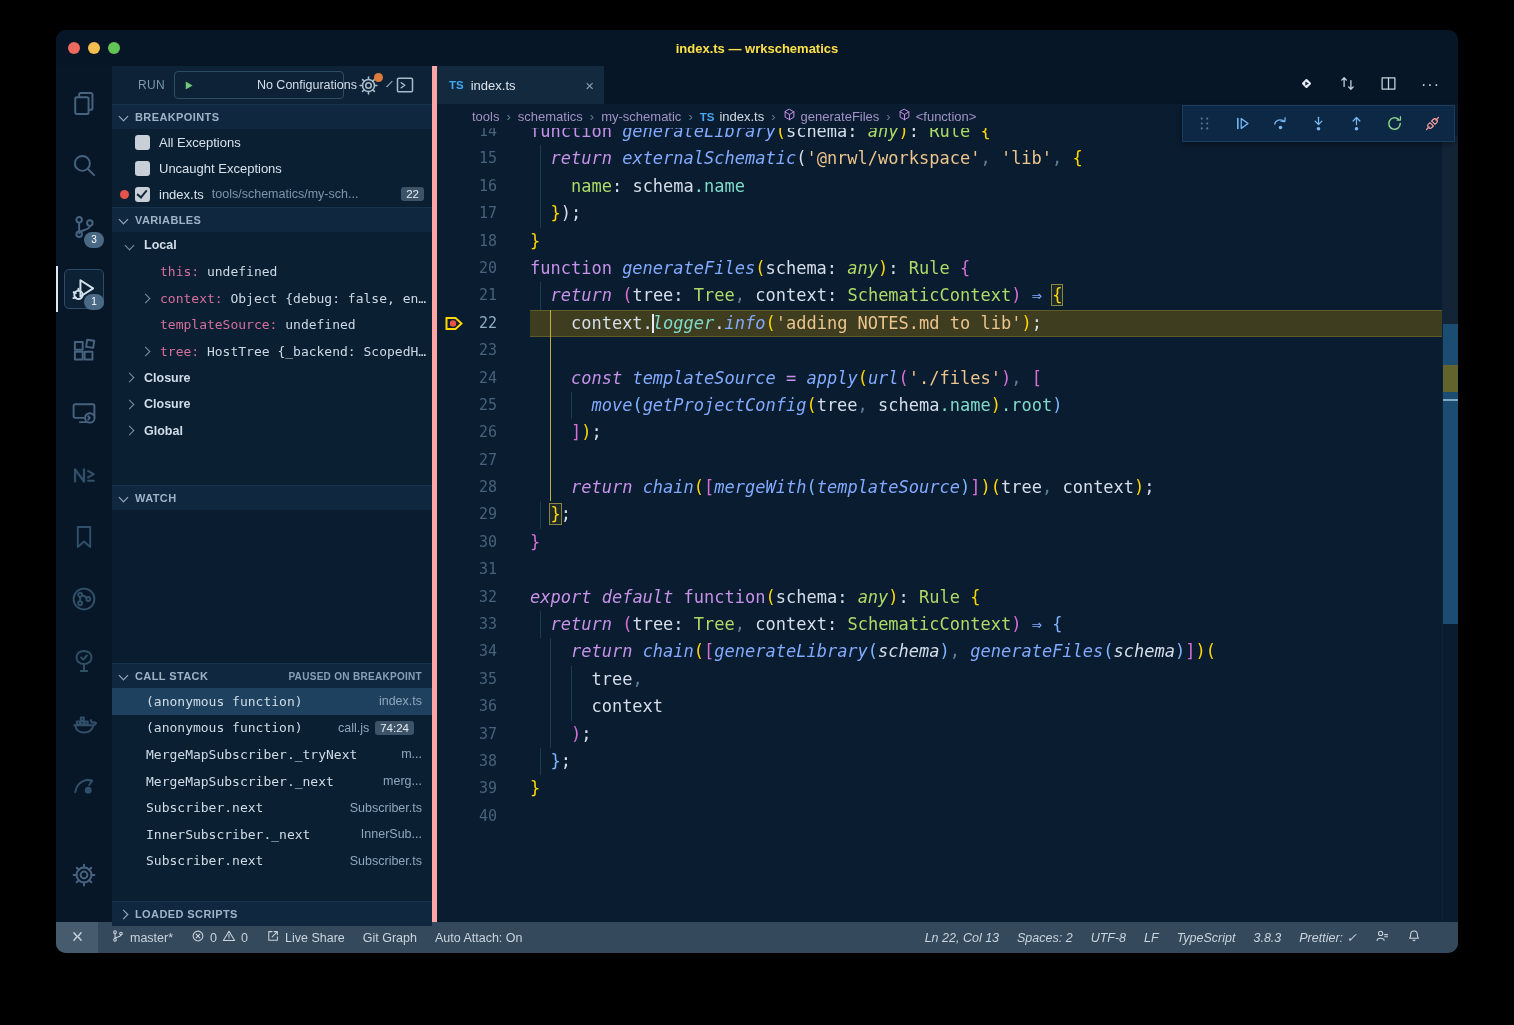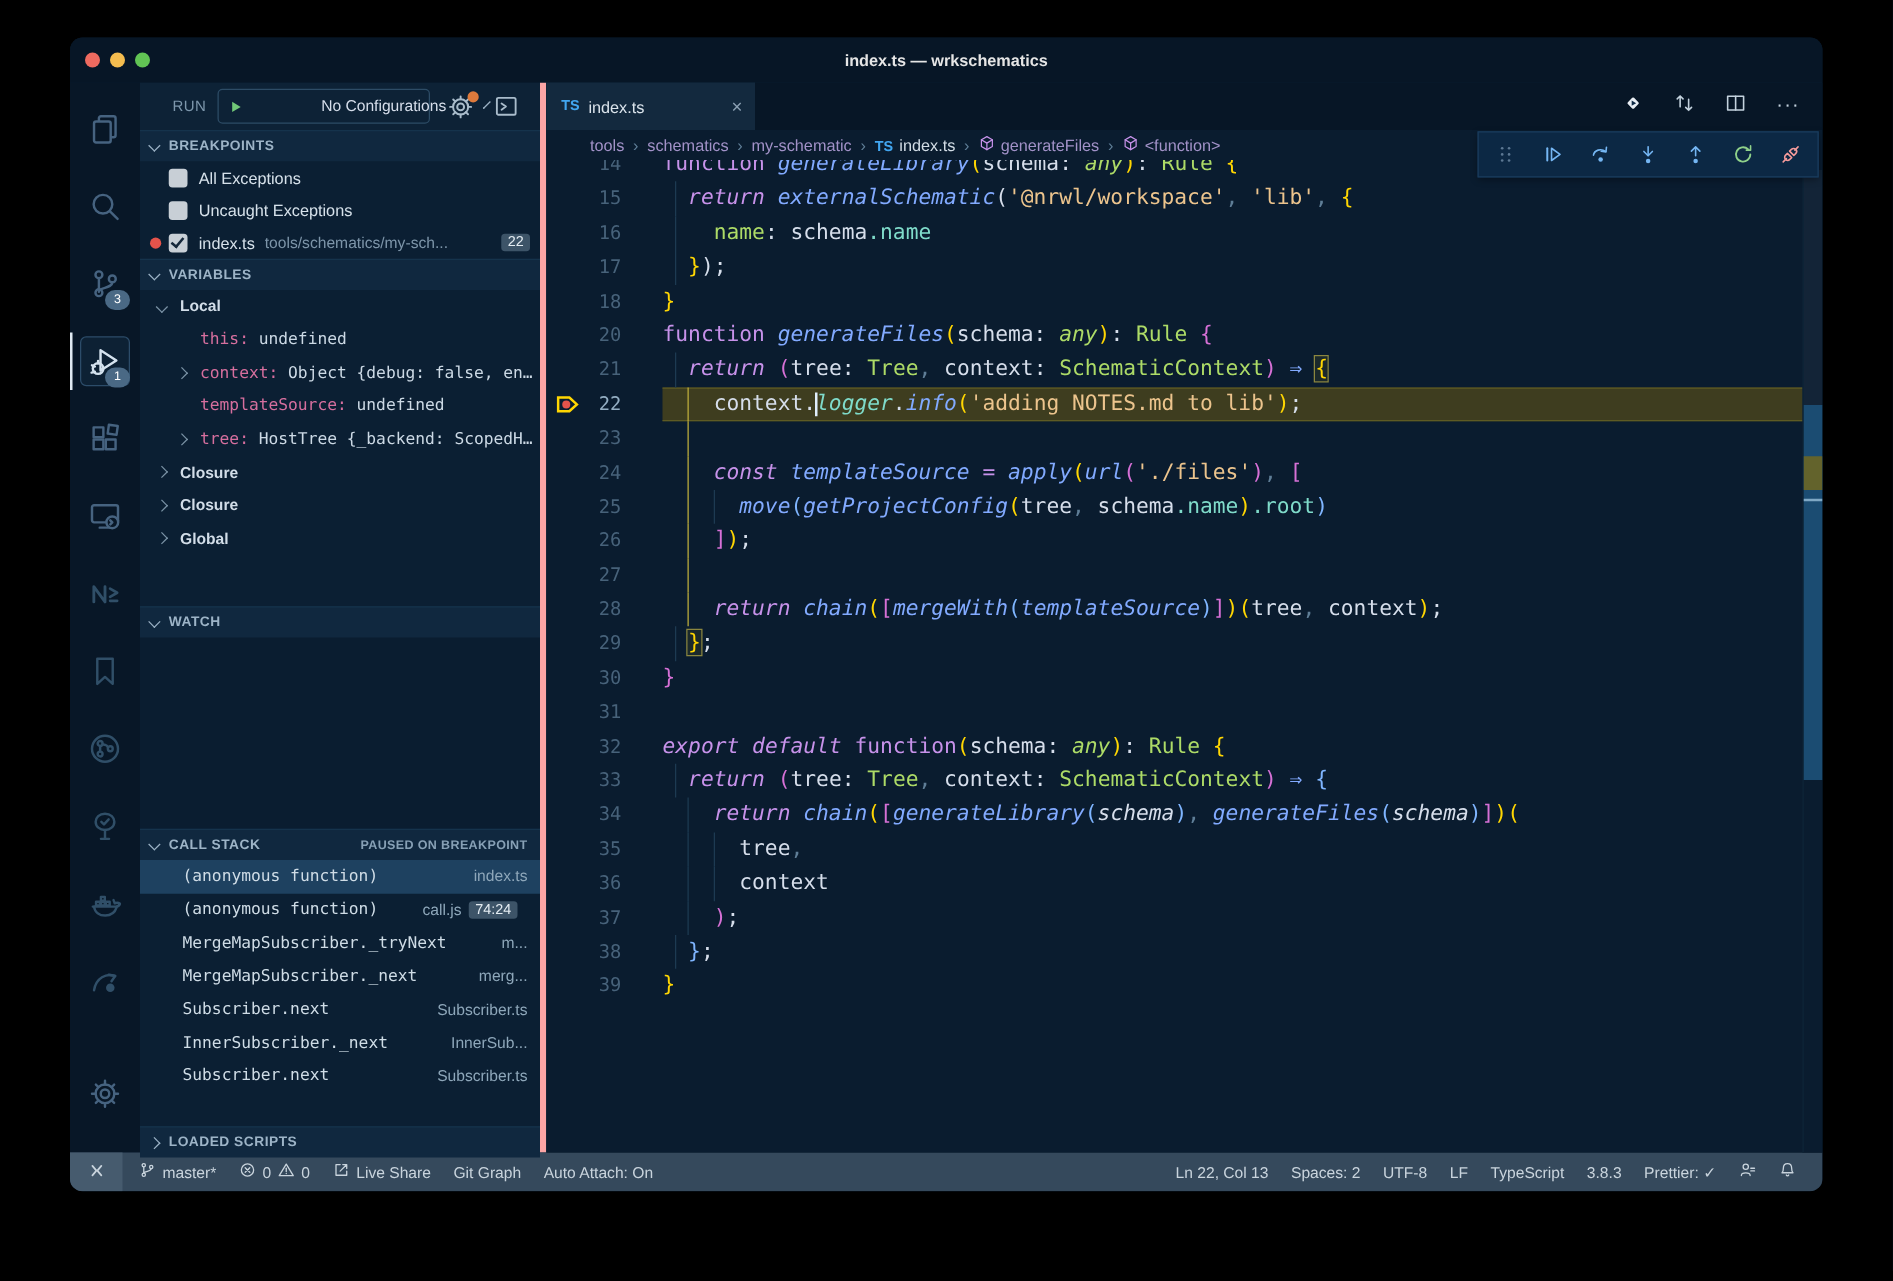--- a/index.html
+++ b/index.html
@@ -4,21 +4,21 @@
 <style>
   html,body{margin:0;padding:0;background:#000;}
   .screen{position:relative;width:1514px;height:1025px;background:#000;overflow:hidden;
           font-family:"Liberation Sans",sans-serif;-webkit-font-smoothing:antialiased;}
   .window{position:absolute;left:56px;top:30px;width:1402px;height:923px;background:#0a1c2f;
           border-radius:10px;overflow:hidden;display:flex;flex-direction:column;}
   
   .titlebar{height:36px;background:#071626;display:flex;align-items:center;position:relative;flex:none;}
   .tl{width:12px;height:12px;border-radius:50%;margin-left:8px;}
   .tl:first-child{margin-left:12px;}
-  .title{position:absolute;left:0;right:0;text-align:center;color:#e5e5e5;font-size:13px;font-weight:bold;}
+  .title{position:absolute;left:0;right:0;text-align:center;color:#fde047;font-size:13px;font-weight:bold;}
   
   .main{flex:1;display:flex;min-height:0;}
   
   .activity{width:56px;background:#081727;display:flex;flex-direction:column;align-items:center;flex:none;padding-top:6px;}
   .act-item{position:relative;width:56px;height:62px;display:flex;align-items:center;justify-content:center;color:#466380;}
   .act-item svg{width:26px;height:26px;}
   .act-item.dim2{color:#304f68;}
   .act-item.active{color:#d4e2ee;}
   .act-item.active::before{content:"";position:absolute;left:0;top:8px;bottom:8px;width:2px;background:#dfe9f2;}
   .act-item.active .act-box{border:1px solid #2c4c69;border-radius:5px;padding:6px;background:#0d2134;}
@@ -119,21 +119,21 @@
   .tk.bx{outline:1px solid #8b863f;background:rgba(255,214,2,.07);}
   
   .ruler{position:absolute;right:0;top:62px;bottom:0;width:15px;background:#0a1c2f;border-left:1px solid #0e2438;z-index:4;}
   .ruler .slider{position:absolute;left:0;right:0;top:8px;height:350px;background:rgba(255,255,255,.04);}
   .ruler .m-blue{position:absolute;left:0;right:0;top:196px;height:300px;background:#1b4c72;}
   .ruler .m-line{position:absolute;left:0;right:0;top:237px;height:27px;background:#63632c;}
   .ruler .m-cur{position:absolute;left:0;right:0;top:271px;height:2px;background:#7fa8c5;}
   
   .statusbar{height:31px;background:#35495c;display:flex;align-items:center;flex:none;font-size:12.5px;color:#c9d4dd;}
   .sb-left,.sb-right{display:flex;align-items:center;height:100%;}
-  .sb-right{margin-left:auto;padding-right:12px;}
+  .sb-right{margin-left:auto;padding-right:28px;font-style:italic;}
   .sb-item{display:flex;align-items:center;gap:5px;padding:0 9px;height:100%;white-space:nowrap;}
   .sb-item svg{width:14px;height:14px;}
   .sb-item.block{background:#465b6e;width:42px;justify-content:center;padding:0;margin-right:4px;}
   .sb-item.block svg{width:15px;height:15px;}
 </style>
 </head>
 <body>
 
 <div class="screen">
   <div class="window">
@@ -640,20 +640,24 @@
               </div>
               <div class="cl">
                 <span class="ln">38</span>
                 <span class="guide" style="left: calc(1ch + 93px);"></span>
                 <span class="codetxt"><span class="tk pu">  </span><span class="tk bB">}</span><span class="tk pu">;</span></span>
               </div>
               <div class="cl">
                 <span class="ln">39</span>
                 <span class="codetxt"><span class="tk bY">}</span></span>
               </div>
+              <div class="cl">
+                <span class="ln">40</span>
+                <span class="codetxt"></span>
+              </div>
             </div>
         </div>
 
         <div class="ruler">
           <div class="slider"></div>
           <div class="m-blue"></div>
           <div class="m-line"></div>
           <div class="m-cur"></div>
         </div>
       </div>

